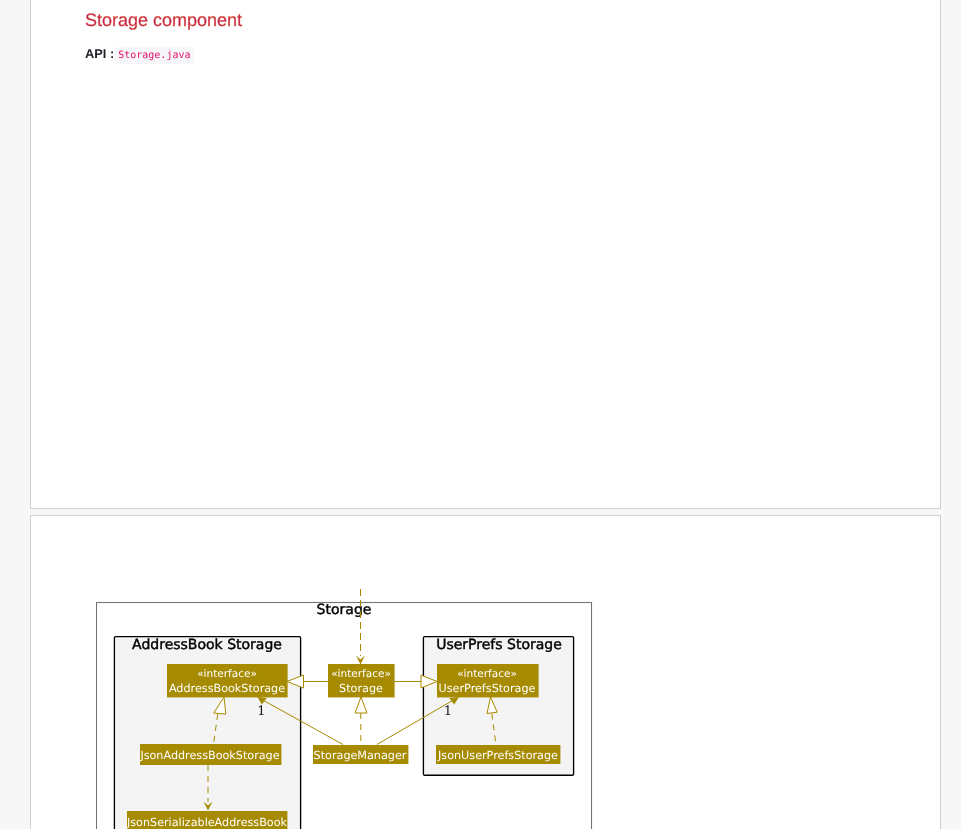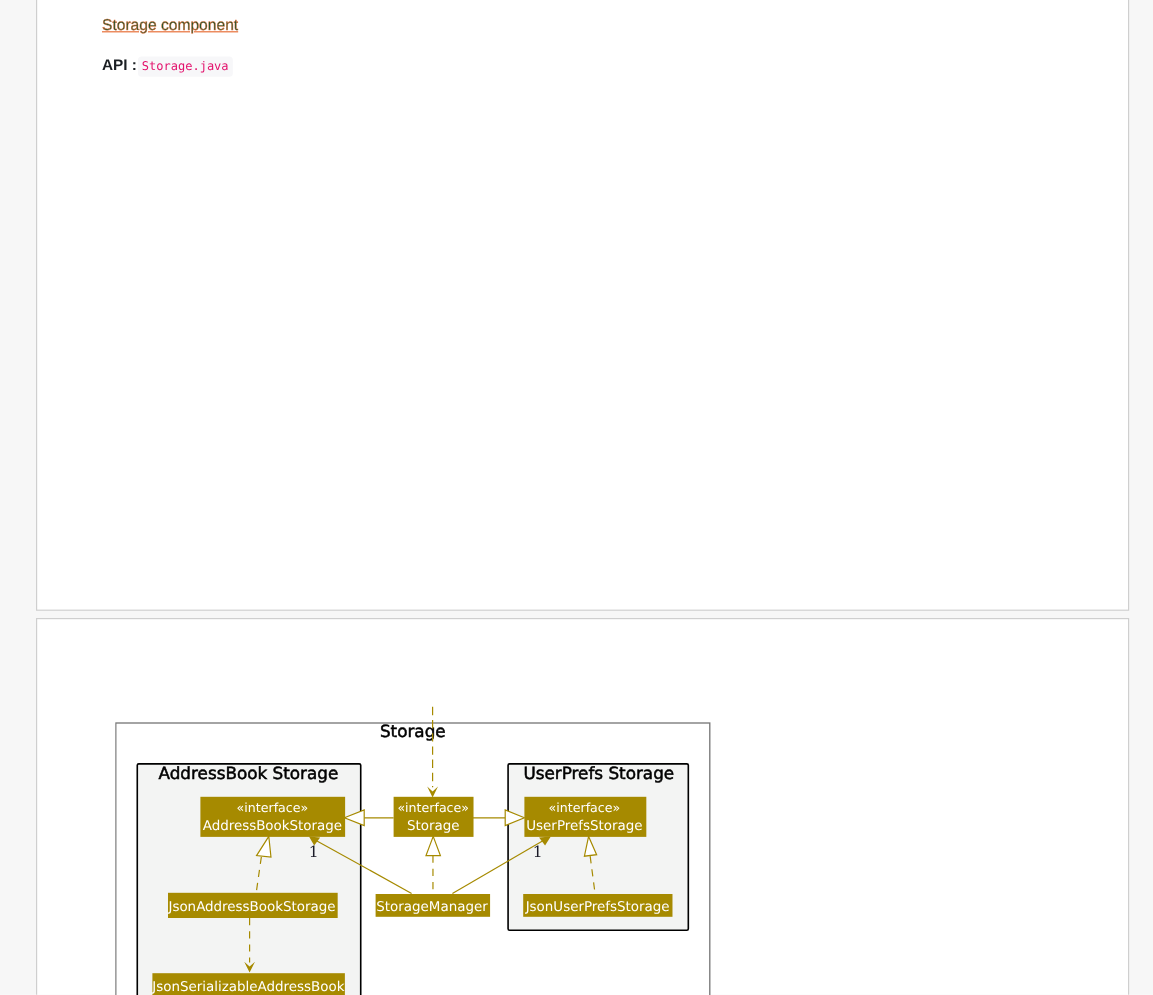--- a/index.html
+++ b/index.html
@@ -3,22 +3,22 @@
 <meta charset="utf-8">
 <style>
   html,body{margin:0;padding:0;}
   body{width:961px;height:829px;background:#f7f7f7;
        font-family:"Liberation Sans",sans-serif;overflow:hidden;position:relative;
        -webkit-font-smoothing:antialiased;text-rendering:geometricPrecision;}
   .panel{position:absolute;left:30px;width:911px;background:#ffffff;
          border:1px solid #cfcfcf;box-sizing:border-box;}
   #panel-top{top:-120px;height:629px;}
   #panel-bottom{top:515px;height:430px;}
-  .page-heading{position:absolute;left:85px;top:11px;color:#14532d;
-        font-weight:normal;font-size:13px;letter-spacing:0px;line-height:19px;text-decoration:underline;
+  .page-heading{position:absolute;left:85px;top:11px;color:#be185d;
+        font-weight:normal;font-size:18px;letter-spacing:0px;line-height:19px;
         -webkit-text-stroke:0.4px #e8703a;}
   .api-line{position:absolute;left:85px;top:46px;font-size:12.8px;line-height:16px;color:#24292e;}
   .api-label{font-weight:bold;color:#1b1f23;margin-top:28px;}
   .api-code{font-family:"DejaVu Sans Mono",monospace;font-size:10px;color:#e3116c;
             background:#f7f7f9;padding:3px 3.5px;border-radius:3px;margin-left:-3px;margin-top:36px;}
   #uml{position:absolute;left:96px;top:578px;transform:translateZ(0);}
   .pkg-title{font-family:"DejaVu Sans",sans-serif;font-size:14px;font-weight:normal;
              fill:#000000;text-anchor:middle;stroke:#000000;stroke-width:0.42px;paint-order:stroke fill;}
   .cls-stereo{font-family:"DejaVu Sans",sans-serif;font-size:10.5px;fill:#ffffff;text-anchor:middle;}
   .cls-name{font-family:"DejaVu Sans",sans-serif;font-size:11.2px;fill:#ffffff;text-anchor:middle;}

